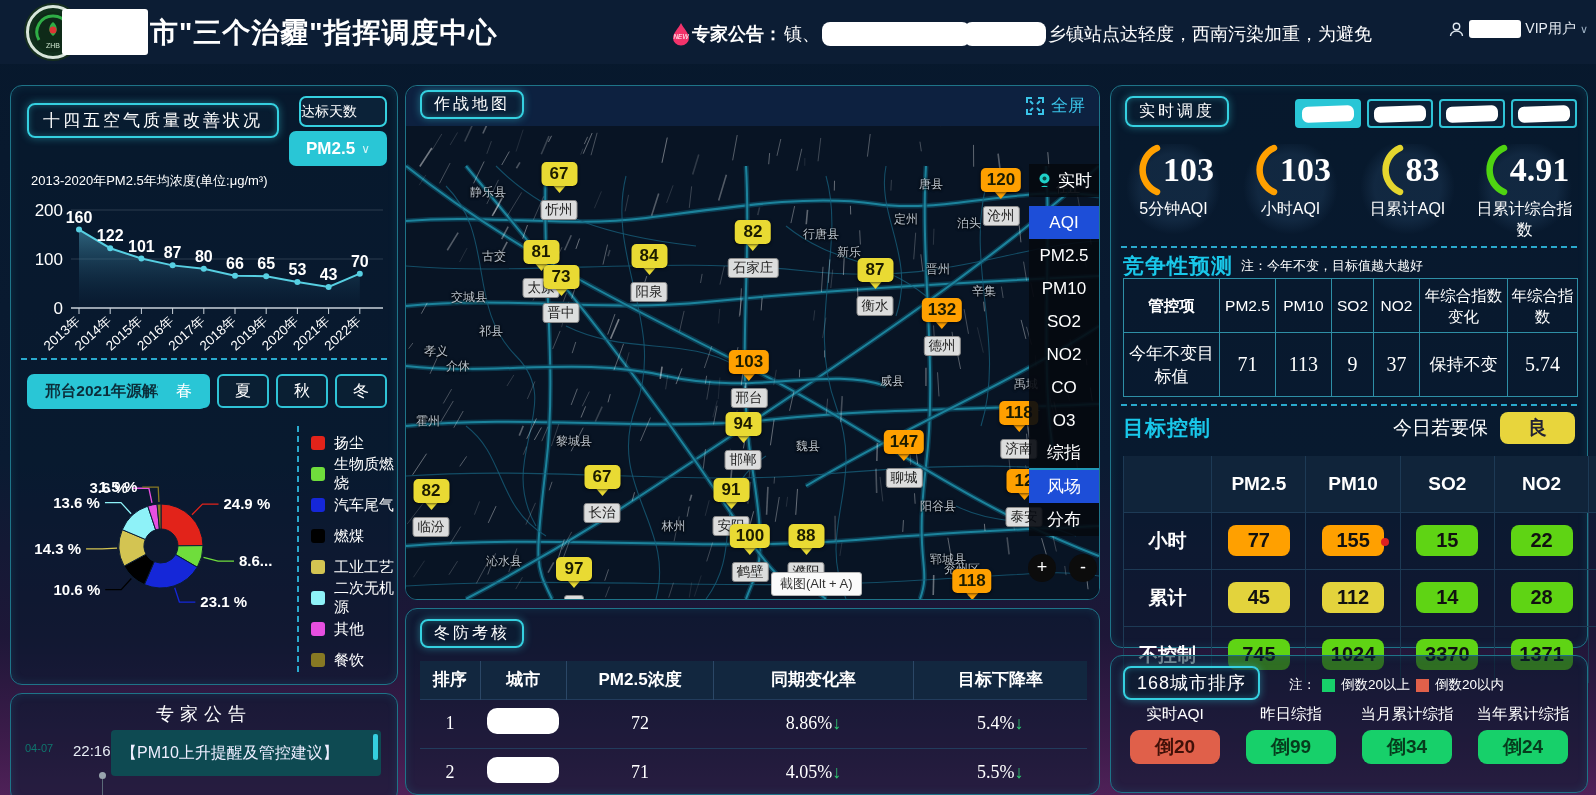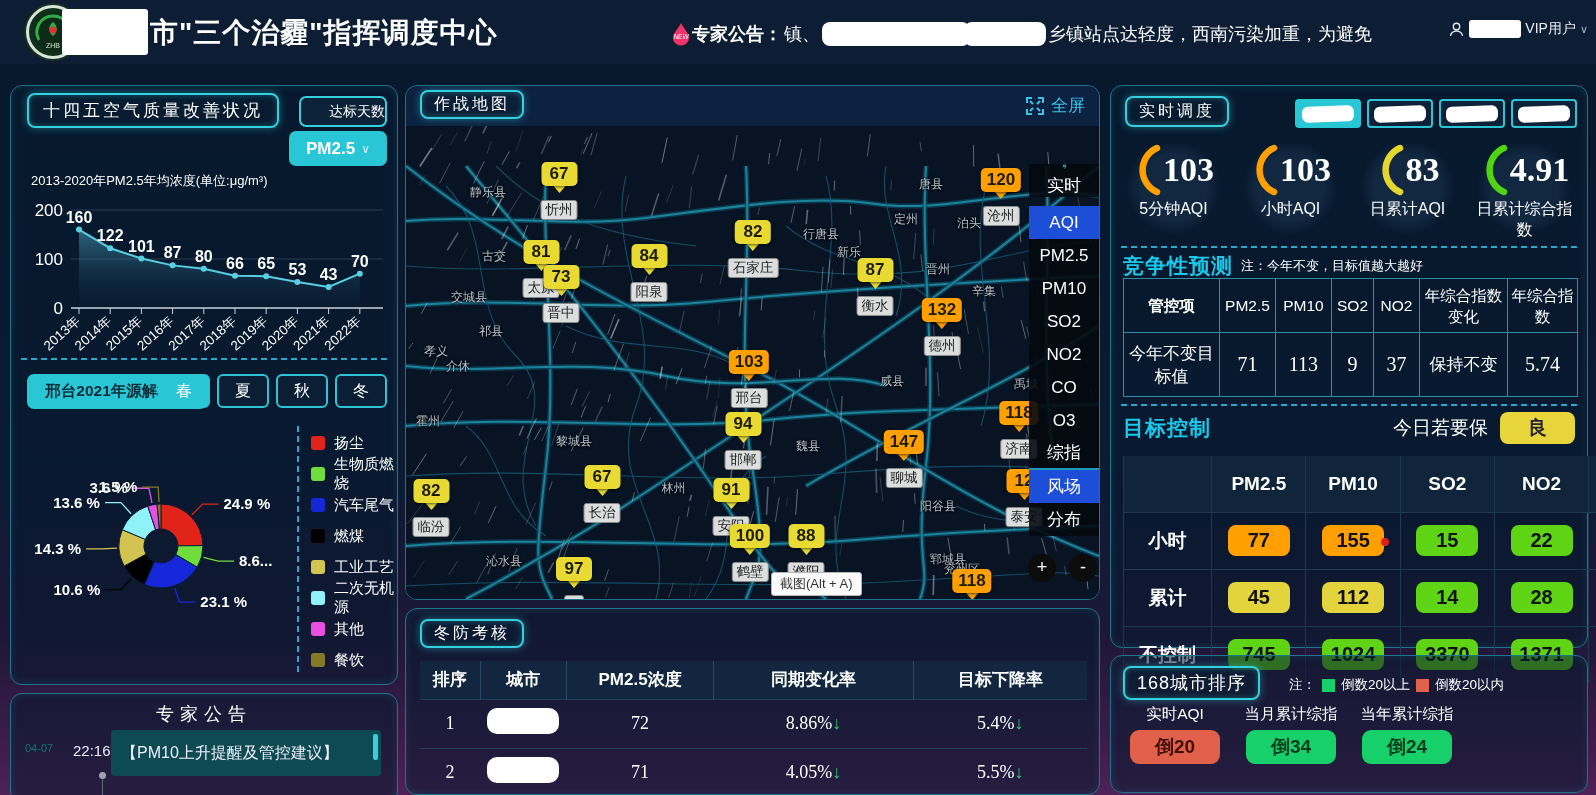--- a/index.html
+++ b/index.html
@@ -15,21 +15,21 @@
     background:rgba(8,26,46,.55); box-shadow:0 0 10px rgba(32,150,180,.18) inset;
   }
   .chip-title {
     display:inline-block; border:2px solid #35d0e0; border-radius:8px;
     padding:4px 14px; font-size:17px; letter-spacing:3px; color:#fff;
     box-shadow:0 0 8px rgba(53,208,224,.45), 0 0 6px rgba(53,208,224,.35) inset;
     background:rgba(10,30,50,.6); white-space:nowrap;
   }
   .outline-btn {
     border:2px solid #35d0e0; border-radius:7px; background:#0b2238; color:#fff;
-    font-size:14px; text-align:right; cursor:pointer;
+    font-size:14px; text-align:left; cursor:pointer;
   }
   .cyan-box { background:#29c6d6; border-radius:7px; color:#fff; font-weight:bold; cursor:pointer; }
   .dashed-sep { position:absolute; border-top:2px dashed #2aa9cd; }
   .redacted { background:#fff; border-radius:3px; display:inline-block; }
   
   #hdr { position:absolute; top:0; left:0; width:1596px; height:64px; background:#0c1d34; }
   #logo { position:absolute; left:26px; top:5px; width:54px; height:54px; border-radius:50%;
     background:radial-gradient(circle at 50% 50%, #0c2a18 0 40%, #10301c 60%);
     border:3px solid #d8e6da; box-shadow:0 0 0 2px #17301f; display:flex;align-items:center;justify-content:center; }
   #logo svg { width:44px; height:44px; }
@@ -63,21 +63,21 @@
   .mk-tail { width:0; height:0; border:6px solid transparent; border-top-width:7px; margin:0 auto; }
   .yellow + .mk-tail, .mk-tail.yellow { border-top-color:#e9da33; }
   .mk-tail.orange { border-top-color:#ffa000; }
   .mk-city { display:inline-block; background:rgba(232,232,232,.95); border:1px solid #8a8a8a; border-radius:3px;
     color:#222; font-size:13.5px; padding:0 4px; margin-top:1px; min-width:20px; min-height:19px; }
   #map-menu { position:absolute; right:0; top:38px; width:70px; z-index:8; }
   .mm-item { height:33px; display:flex; align-items:center; justify-content:center; background:rgba(5,9,15,.9);
     color:#fff; font-size:17px; cursor:pointer; }
   .mm-item.active { background:#1d4ed8; }
   .mm-item.divided { border-bottom:2px solid #1f97b6; }
-  #mm-realtime { margin-bottom:9px; gap:5px;flex-direction:column; }
+  #mm-realtime { margin-bottom:9px; gap:5px; }
   .map-zoom-btn { position:absolute; width:28px; height:28px; border-radius:50%; background:#0c0c0c;
     color:#fff; font-size:18px; text-align:center; line-height:26px; cursor:pointer; z-index:9; }
   #map-tip { position:absolute; left:365px; top:446px; background:#fafafa; border:1px solid #b5b5b5; border-radius:3px;
     color:#333; font-size:13px; padding:2px 8px; z-index:7; white-space:nowrap; }
   
   #p-winter { left:405px; top:608px; width:695px; height:187px;padding-left:21px; }
   #wt-table { position:absolute; left:14px; right:14px; top:52px; border-collapse:collapse; width:667px; }
   #wt-table th { background:#12273f; border-left:1px solid #2b4766; font-size:17px; font-weight:bold; height:38px; }
   #wt-table th:first-child { border-left:none; }
   #wt-table td { height:49px; text-align:center; font-size:18px; border-top:1px solid #223c5c; font-family:"Liberation Serif",serif; }
@@ -149,21 +149,21 @@
       <circle cx="8.5" cy="5.5" r="3.2" fill="none" stroke="#dfe7ef" stroke-width="1.4"></circle>
       <path d="M2.5,15 a6,5 0 0 1 12,0" fill="none" stroke="#dfe7ef" stroke-width="1.4"></path>
     </svg>
     <span class="redacted" style="width:52px;height:18px;"></span>
     <span>VIP用户</span>
     <span style="font-size:11px;color:#9fb2c4;">∨</span>
   </div>
 </div>
 
 <div class="panel" id="p-improve">
-  <span class="chip-title abs" style="left:16px;top:7px;">十四五空气质量改善状况</span>
+  <span class="chip-title abs" style="left:16px;top:17px;">十四五空气质量改善状况</span>
   <div class="outline-btn abs" style="right:10px;top:10px;width:88px;height:31px;line-height:27px;">达标天数</div>
   <div class="cyan-box abs" style="right:10px;top:45px;width:98px;height:35px;display:flex;align-items:center;justify-content:center;gap:6px;font-size:17px;">
     <span>PM2.5</span>
     <span style="font-weight:normal;opacity:.8;font-size:12px;">∨</span>
   </div>
   <div id="line-chart-title">2013-2020年PM2.5年均浓度(单位:μg/m³)</div>
   <svg id="line-svg" class="abs" style="left:6px;top:100px;" width="376" height="172">
       <defs>
         <linearGradient id="lg" x1="0" y1="0" x2="0" y2="1">
           <stop offset="0" stop-color="rgba(85,175,205,0.5)"></stop>
@@ -607,21 +607,21 @@
         <div class="county" style="left: 63px; top: 171px;">交城县</div>
         <div class="county" style="left: 85px; top: 205px;">祁县</div>
         <div class="county" style="left: 30px; top: 225px;">孝义</div>
         <div class="county" style="left: 52px; top: 240px;">介休</div>
         <div class="county" style="left: 486px; top: 255px;">威县</div>
         <div class="county" style="left: 620px; top: 258px;">禹城</div>
         <div class="county" style="left: 616px; top: 283px;">齐河县</div>
         <div class="county" style="left: 22px; top: 295px;">霍州</div>
         <div class="county" style="left: 168px; top: 315px;">黎城县</div>
         <div class="county" style="left: 402px; top: 320px;">魏县</div>
-        <div class="county" style="left: 248px; top: 362px; padding-left: 39px;">林州</div>
+        <div class="county" style="left: 248px; top: 400px; padding-left: 39px;">林州</div>
         <div class="county" style="left: 532px; top: 380px;">阳谷县</div>
         <div class="county" style="left: 98px; top: 435px;">沁水县</div>
         <div class="county" style="left: 542px; top: 433px;">郓城县</div>
         <div class="county" style="left: 556px; top: 443px;">兖州区</div>
       </div>
     <div id="map-markers">
         <div class="marker" style="left: 153px; top: 36px;"><div class="mk-badge yellow">67</div><div class="mk-tail yellow"></div><div class="mk-city">忻州</div></div>
         <div class="marker" style="left: 595px; top: 42px;"><div class="mk-badge orange">120</div><div class="mk-tail orange"></div><div class="mk-city">沧州</div></div>
         <div class="marker" style="left: 347px; top: 94px;"><div class="mk-badge yellow">82</div><div class="mk-tail yellow"></div><div class="mk-city">石家庄</div></div>
         <div class="marker" style="left: 135px; top: 114px;"><div class="mk-badge yellow">81</div><div class="mk-tail yellow"></div><div class="mk-city">太原</div></div>
@@ -840,20 +840,24 @@
       <span>倒数20以上</span>
       <span style="width: 13px; height: 13px; display: inline-block; background: rgb(224, 96, 74);"></span>
       <span>倒数20以内</span>
     </div>
   <div id="rank-cols">
       <div class="rank-col">
         <div class="rank-lbl" style="width: 110px;">实时AQI</div>
         <div class="rank-badge red">倒20</div>
       </div>
       <div class="rank-col">
+        <div class="rank-lbl" style="width: 110px;">昨日综指</div>
+        <div class="rank-badge green">倒99</div>
+      </div>
+      <div class="rank-col">
         <div class="rank-lbl" style="width: 110px;">当月累计综指</div>
         <div class="rank-badge green">倒34</div>
       </div>
       <div class="rank-col">
         <div class="rank-lbl" style="width: 110px;">当年累计综指</div>
         <div class="rank-badge green">倒24</div>
       </div>
     </div>
 </div>
 

